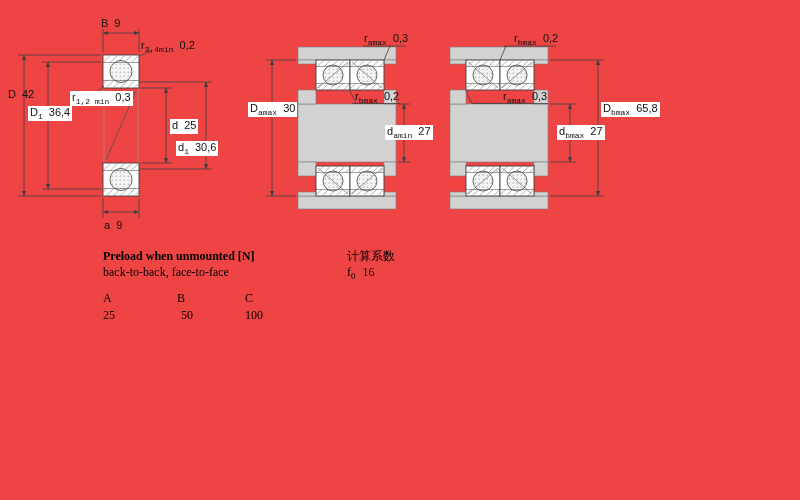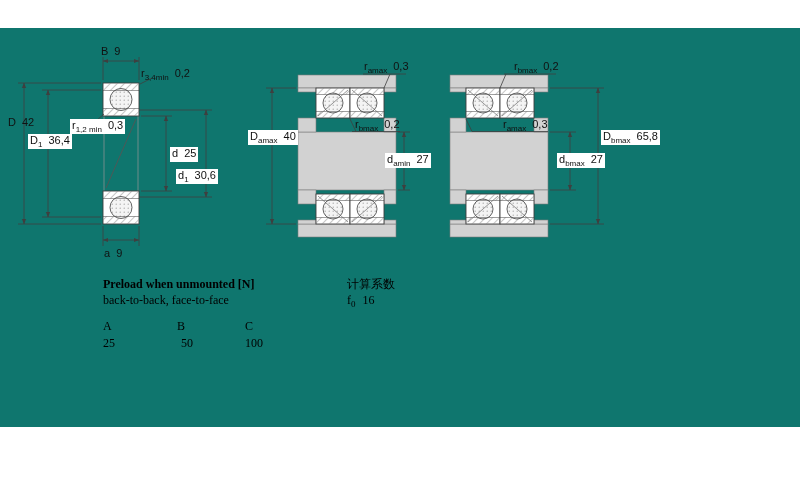--- a/index.html
+++ b/index.html
@@ -1,26 +1,26 @@
 <!DOCTYPE html>
 <html><head>
 <meta charset="utf-8">
 <style>
   * { margin:0; padding:0; box-sizing:border-box; }
   html,body { background:#ffffff; }
   .canvas {
-    position:relative; width:800px; height:399px; background:#0f766e;
-    overflow:hidden; font-family:"Liberation Sans", sans-serif;margin-top:28px;
+    position:relative; width:800px; height:500px; background:#ef4444;
+    overflow:hidden; font-family:"Liberation Sans", sans-serif;
   }
   svg.drawing { position:absolute; left:0; top:0; }
   .dim {
     position:absolute; font-size:11px; line-height:13px; color:#111;
     white-space:nowrap;
   }
-  .dim sub { font-size:8px; line-height:1; }
+  .dim sub { font-size:8px; line-height:1;font-family:Liberation Mono, monospace; }
   .dim .val { margin-left:6px; }
   .dim.bg { background:#fff; padding:0 2px; }
   .txt {
     position:absolute; font-family:"Liberation Serif", serif;
     font-size:12px; line-height:14px; color:#000; white-space:nowrap;
   }
   .txt.bold { font-weight:bold; }
   .txt sub { font-size:9px; line-height:1; }
   .txt .val { margin-left:7px; }
 </style>
@@ -192,21 +192,21 @@
   <div class="dim" style="left:141px;top:39px"><span>r</span><sub>3,4min</sub><span class="val">0,2</span></div>
   <div class="dim" style="left:8px;top:88px"><span>D</span><sub></sub><span class="val">42</span></div>
   <div class="dim bg" style="left:28px;top:106px"><span>D</span><sub>1</sub><span class="val">36,4</span></div>
   <div class="dim bg" style="left:70px;top:91px"><span>r</span><sub>1,2 min</sub><span class="val">0,3</span></div>
   <div class="dim bg" style="left:170px;top:119px"><span>d</span><sub></sub><span class="val">25</span></div>
   <div class="dim bg" style="left:176px;top:141px"><span>d</span><sub>1</sub><span class="val">30,6</span></div>
   <div class="dim" style="left:104px;top:219px"><span>a</span><sub></sub><span class="val">9</span></div>
 
   <div class="dim" style="left:364px;top:32px"><span>r</span><sub>amax</sub><span class="val">0,3</span></div>
   <div class="dim" style="left:355px;top:90px"><span>r</span><sub>bmax</sub><span class="val">0,2</span></div>
-  <div class="dim bg" style="left:248px;top:102px"><span>D</span><sub>amax</sub><span class="val">40</span></div>
+  <div class="dim bg" style="left:248px;top:102px"><span>D</span><sub>amax</sub><span class="val">30</span></div>
   <div class="dim bg" style="left:385px;top:125px"><span>d</span><sub>amin</sub><span class="val">27</span></div>
 
   <div class="dim" style="left:514px;top:32px"><span>r</span><sub>bmax</sub><span class="val">0,2</span></div>
   <div class="dim" style="left:503px;top:90px"><span>r</span><sub>amax</sub><span class="val">0,3</span></div>
   <div class="dim bg" style="left:601px;top:102px"><span>D</span><sub>bmax</sub><span class="val">65,8</span></div>
   <div class="dim bg" style="left:557px;top:125px"><span>d</span><sub>bmax</sub><span class="val">27</span></div>
 
   <div class="txt bold" style="left:103px;top:249px">Preload when unmounted [N]</div>
   <div class="txt" style="left:103px;top:265px">back-to-back, face-to-face</div>
 

